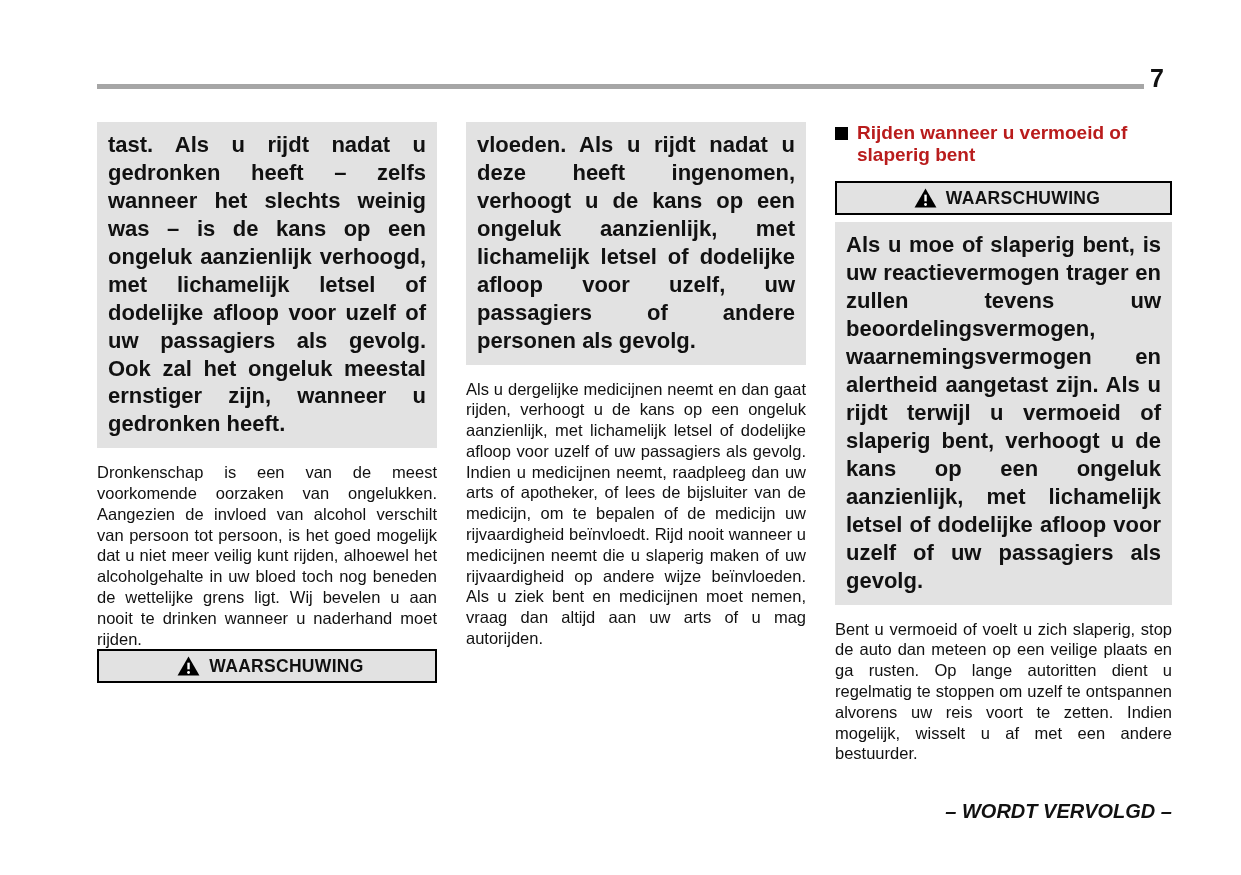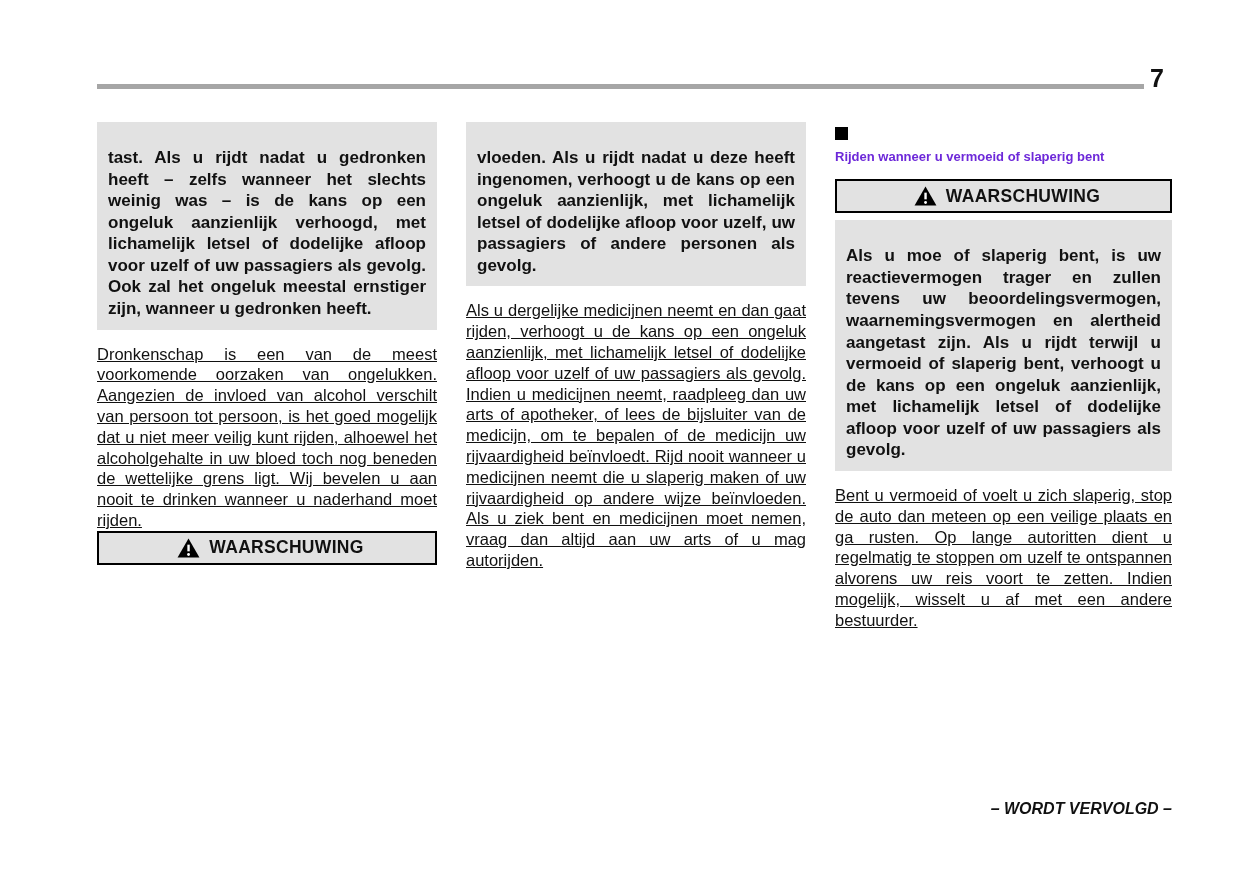--- a/index.html
+++ b/index.html
@@ -41,45 +41,43 @@
     gap: 29px;
   }
   .col { width: 340px; flex: none; }
   .col.col3 { width: 337px; }
 
   .callout {
     background: #e2e2e2;
     padding: 9px 11px 7px 11px;
   }
   .callout p {
-    margin: 16px 0 11px 0;
+    margin: 0 0 11px 0;
     font-weight: bold;
-    font-size: 17px;
+    font-size: 22px;
     line-height: 1.27;
     text-align: justify;
   }
   .callout p:last-child { margin-bottom: 3px; }
 
   .body-text {
     margin: 14px 0 0 0;
     font-size: 16.5px;
     line-height: 1.26;
     text-align: justify;
-    text-decoration: underline;
   }
 
   .heading {
     display: flex;
     gap: 9px;
     margin: 25px 0 15px 0;
-    font-size: 13px;
+    font-size: 19px;
     font-weight: bold;
     line-height: 1.17;
-    color: #6d28d9;
-    flex-direction: column;
+    color: #b91c1c;
   }
   .heading.first { margin-top: 0; }
   .sq {
     width: 13px;
     height: 13px;
     background: #000000;
     flex: none;
     margin-top: 5px;
   }
 
@@ -100,21 +98,21 @@
   .warn-header svg { display: block; }
 
   .footer-note {
     position: absolute;
     top: 800px;
     left: 835px;
     width: 337px;
     text-align: right;
     font-weight: bold;
     font-style: italic;
-    font-size: 16px;
+    font-size: 20px;
     color: #111111;
   }
 </style>
 </head>
 <body>
 
 <div class="page">
 
   <div class="top-rule"></div>
   <div class="page-number">7</div>

